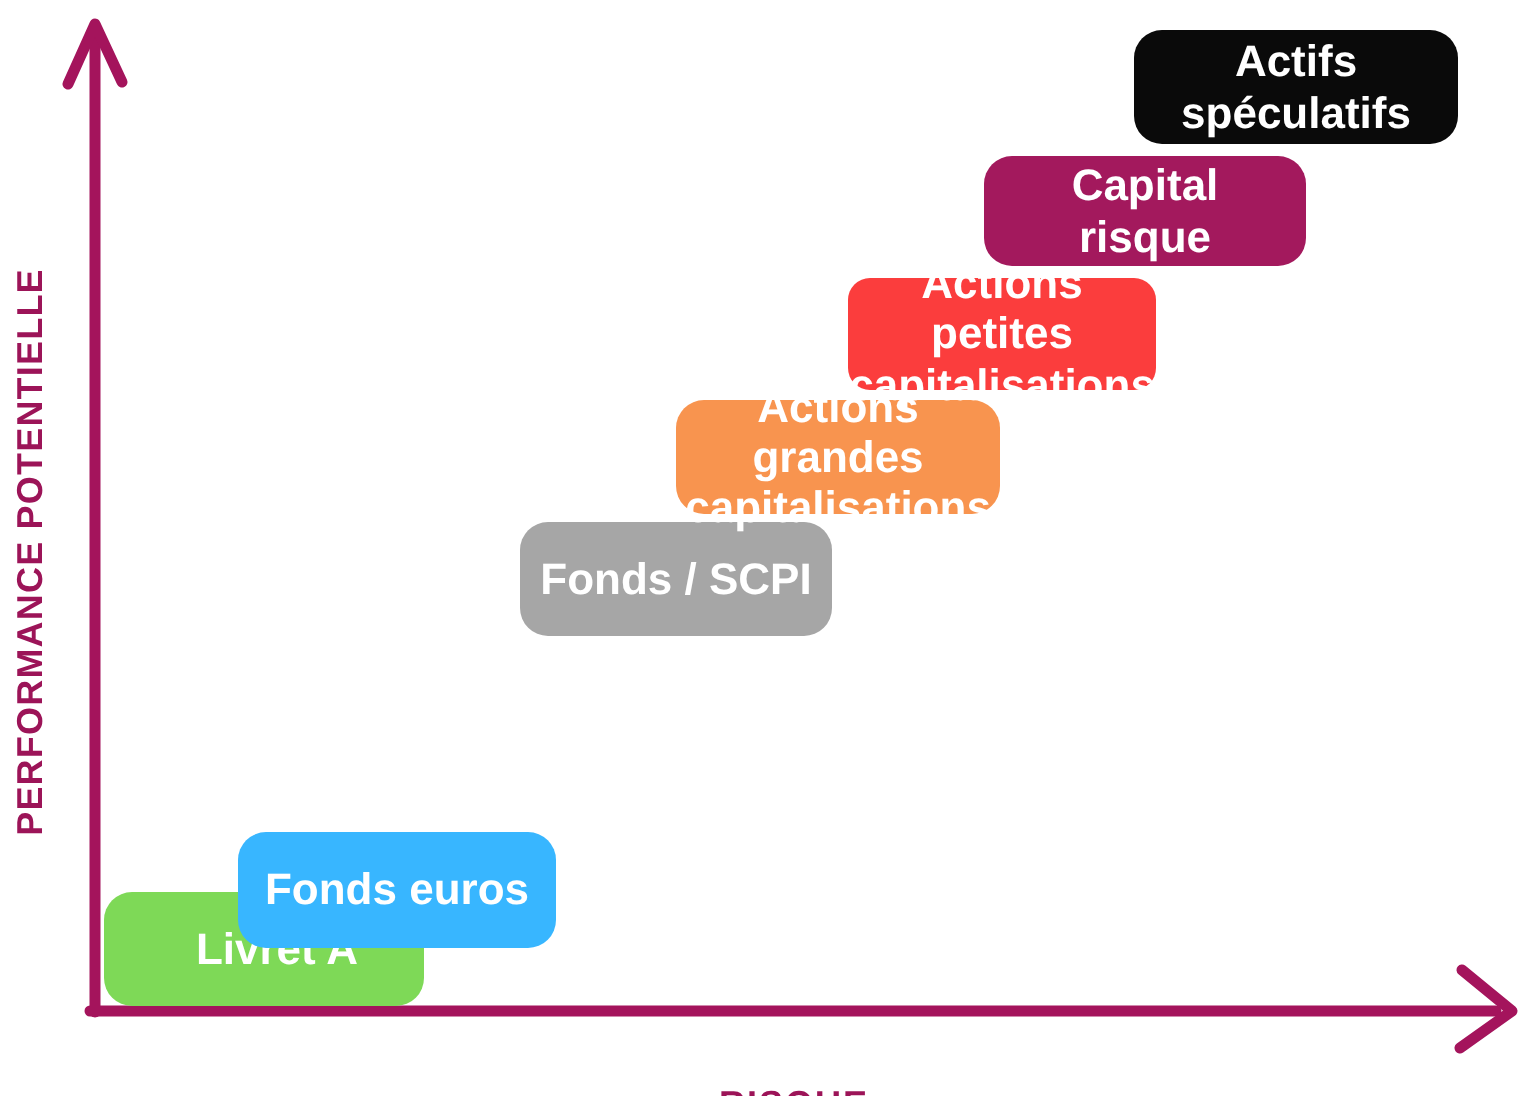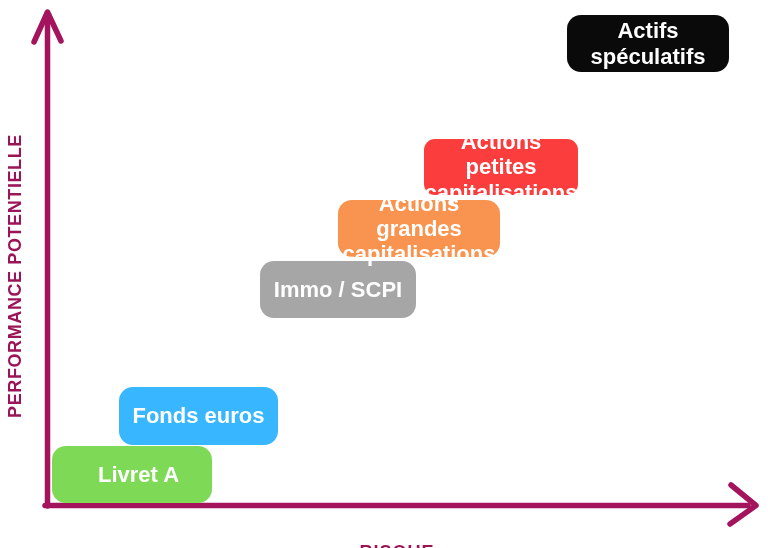--- a/index.html
+++ b/index.html
@@ -88,29 +88,32 @@
     <polyline points="731,485 756,505.5 730,524"></polyline>
   </svg>
 
   <div class="y-axis-label">PERFORMANCE POTENTIELLE</div>
 
   <div class="x-axis-label">RISQUE</div>
 
   <div class="box b0" style="background-color: rgb(126, 217, 87);">
     <span>Livret A</span>
   </div>
-  <div class="box b1" style="background-color: rgb(56, 182, 255);">
+  <div class="box b1" style="background-color: rgb(56, 182, 255); margin-top: 29px;">
     <span>Fonds euros</span>
   </div>
   <div class="box b3" style="background-color: rgb(166, 166, 166);">
-    <span>Immo / SCPI</span>
+    <span>Fonds / SCPI</span>
   </div>
   <div class="box b4" style="background-color: rgb(248, 148, 79);">
     <span>Actions grandes capitalisations</span>
   </div>
   <div class="box b5" style="background-color: rgb(251, 61, 61); border-radius: 11px;">
     <span>Actions petites capitalisations</span>
+  </div>
+  <div class="box b6" style="background-color: rgb(163, 25, 93);">
+    <span>Capital risque</span>
   </div>
   <div class="box b7" style="background-color: rgb(10, 10, 10);">
     <span>Actifs spéculatifs</span>
   </div>
 
 </div>
 
 </body></html>

